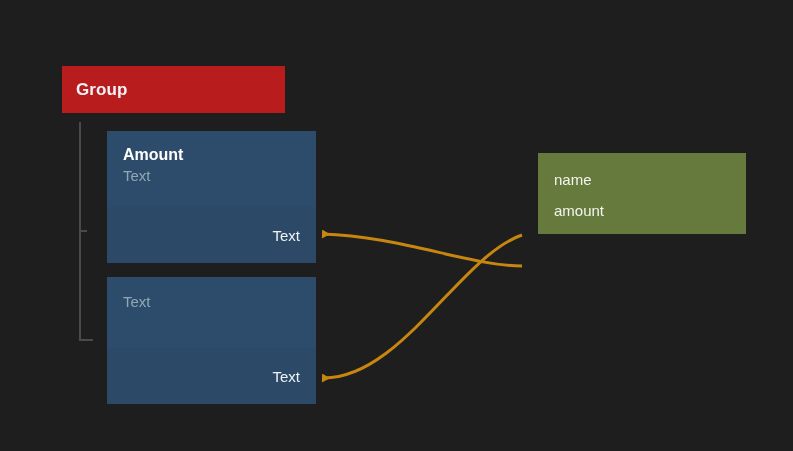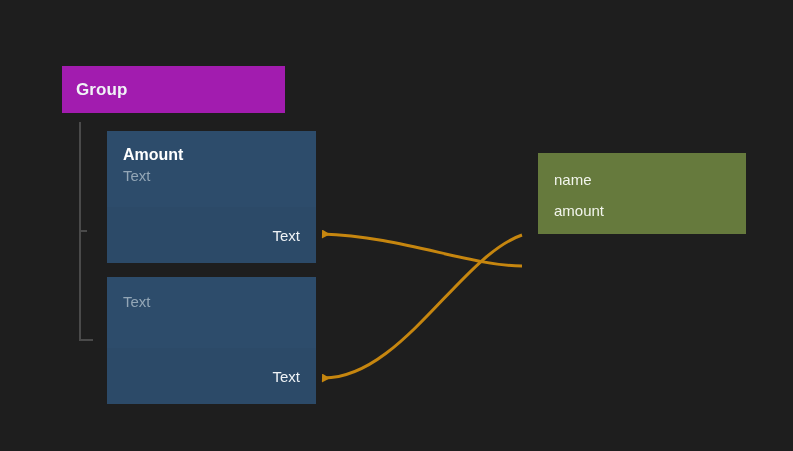--- a/index.html
+++ b/index.html
@@ -23,21 +23,21 @@
     background: #1e1e1e;
   }
   .node {
     position: absolute;
     box-sizing: border-box;
     overflow: hidden;
     padding-left: 16px;
   }
   
   .group-header {
-    background: #a21caf;
+    background: #b91c1c;
     display: flex;
     align-items: center;
     padding-left: 14px;
   }
   .group-title {
     color: #f0f3f6;
     font-size: 17px;
     font-weight: bold;
     letter-spacing: 0.1px;
   }

